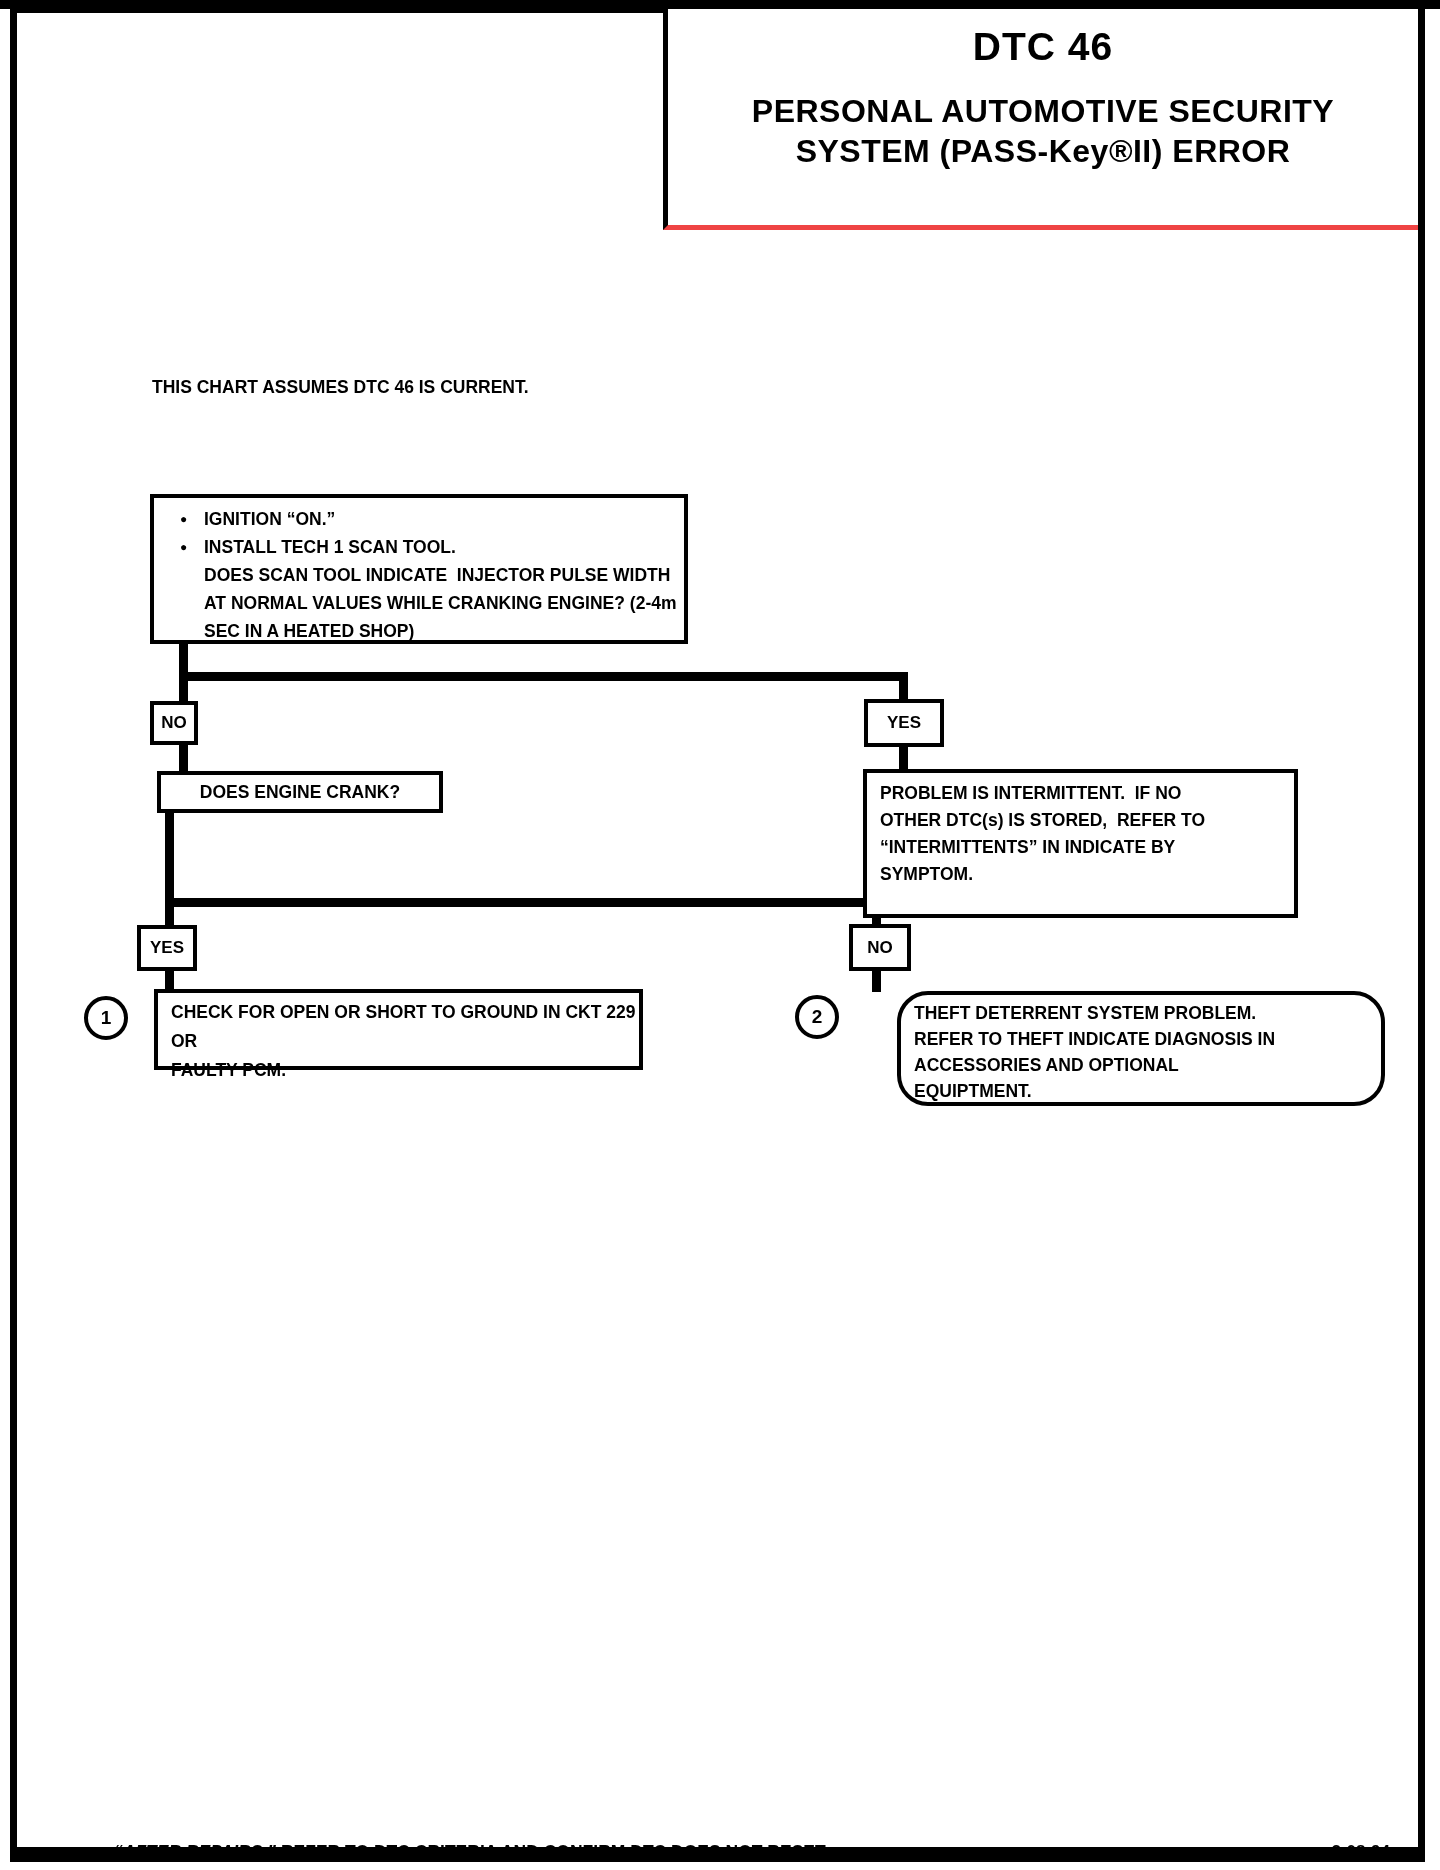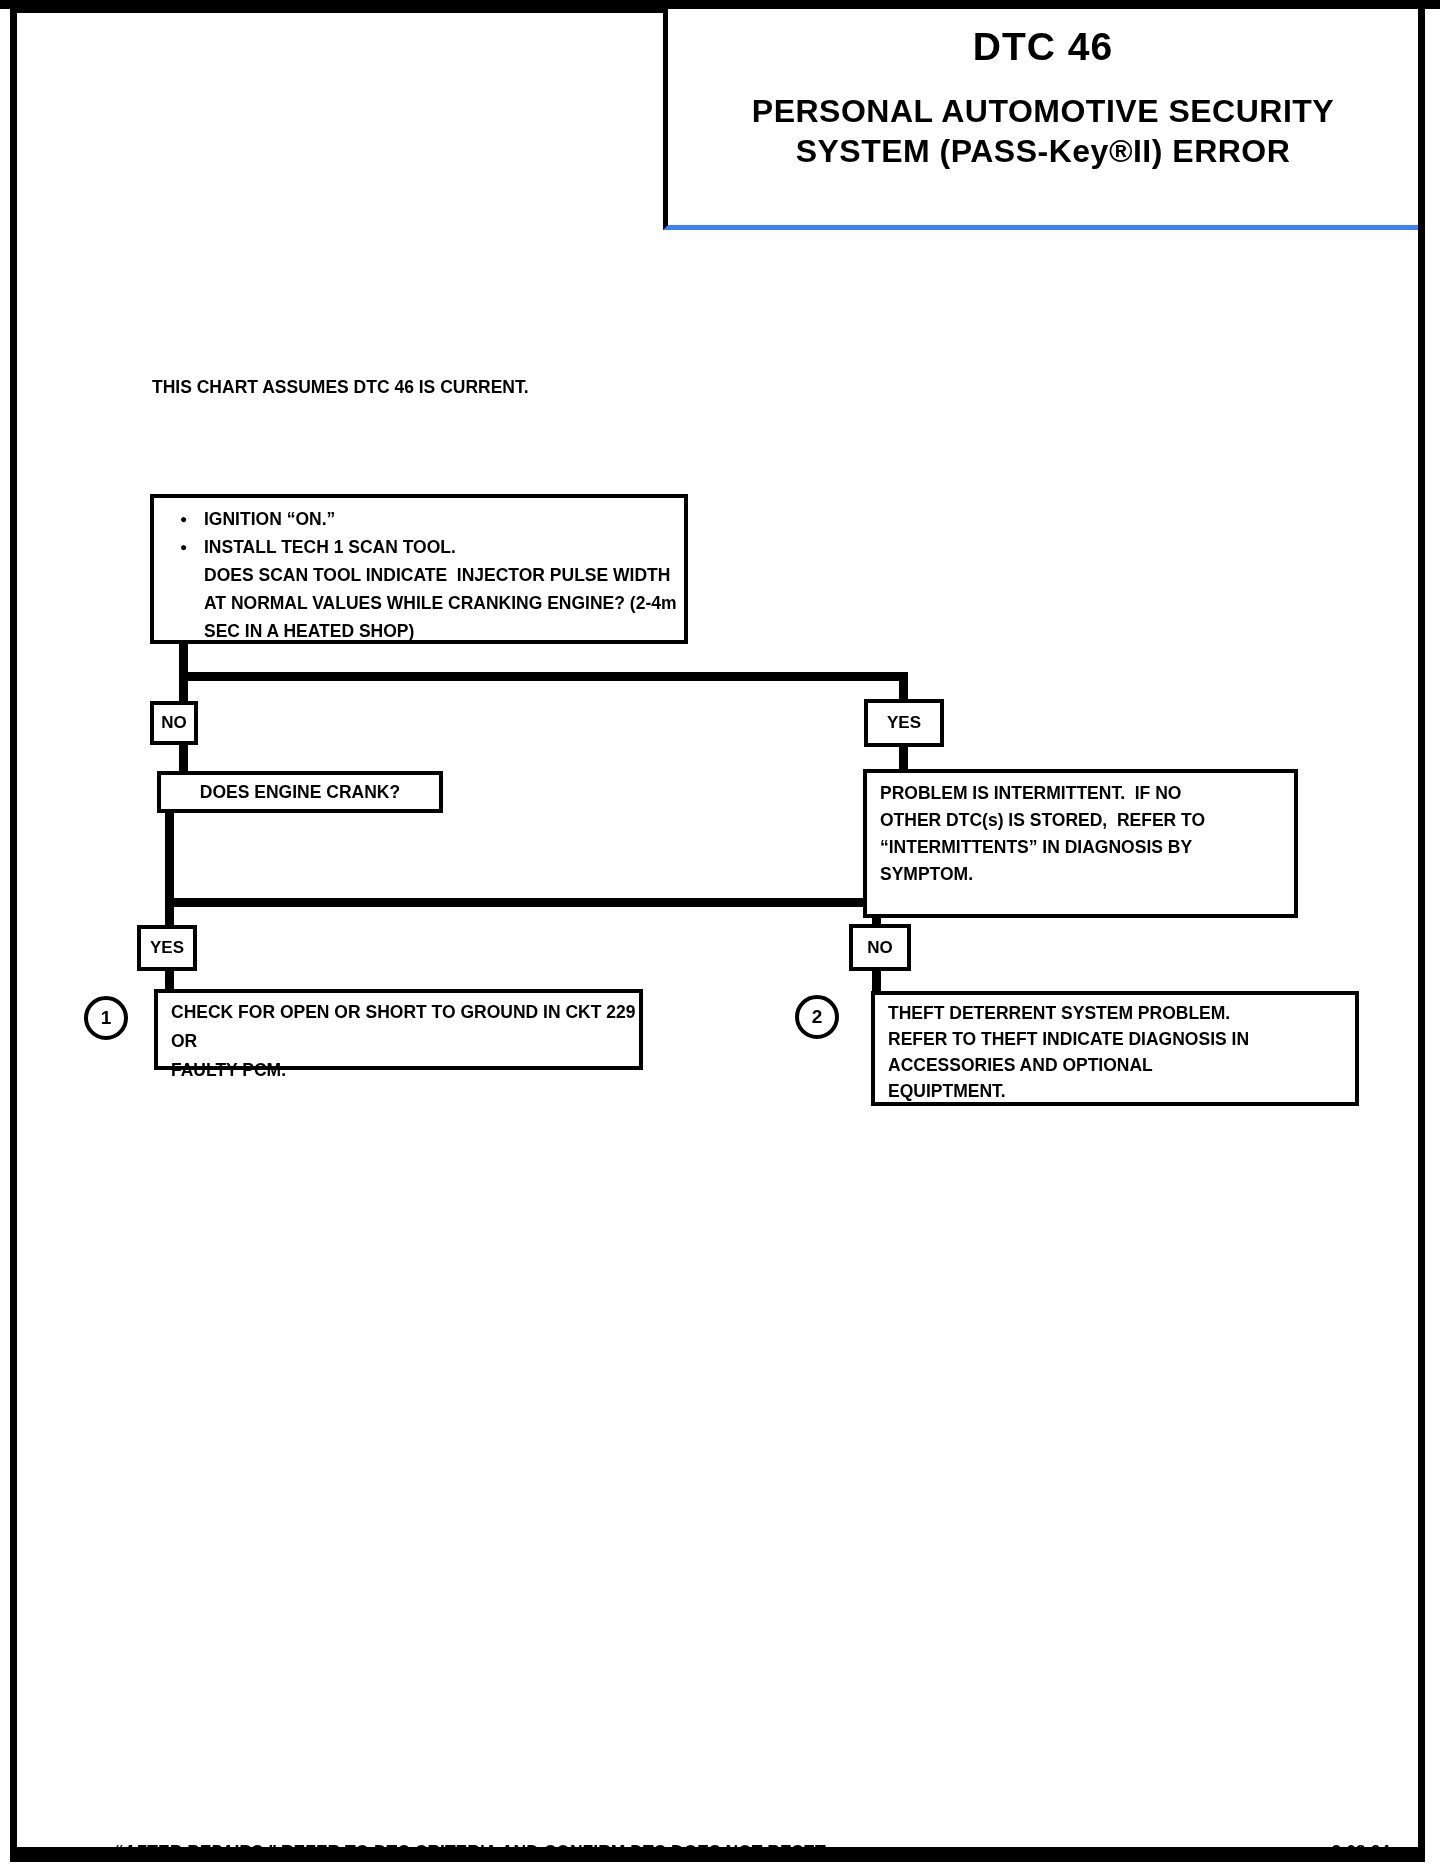--- a/index.html
+++ b/index.html
@@ -5,21 +5,21 @@
   html,body{margin:0;padding:0;background:#fff;}
   .page{position:relative;width:1440px;height:1870px;background:#fff;overflow:hidden;
         font-family:"Liberation Sans",sans-serif;font-weight:bold;color:#000;}
   .abs{position:absolute;}
   
   .topbar{left:0;top:0;width:1440px;height:9px;background:#000;z-index:3;}
   .frame{left:10px;top:6px;width:1415px;height:1856px;border:7px solid #000;
          border-bottom-width:15px;box-sizing:border-box;z-index:0;}
   
   .titlebox{left:663px;top:9px;width:755px;height:221px;border-left:5px solid #000;
-            border-bottom:5px solid #3b82f6;box-sizing:border-box;background:#fff;z-index:2;}
+            border-bottom:5px solid #ef4444;box-sizing:border-box;background:#fff;z-index:2;}
   .dtc{left:0;top:16px;width:100%;text-align:center;font-size:39px;letter-spacing:1px;}
   .sub1{left:0;top:84px;width:100%;text-align:center;font-size:32px;letter-spacing:.5px;white-space:pre;}
   .sub2{left:0;top:124px;width:100%;text-align:center;font-size:32px;letter-spacing:.5px;white-space:pre;}
   
   .note{left:152px;top:377px;font-size:18px;white-space:pre;}
   
   .fbox{border:4px solid #000;box-sizing:border-box;background:#fff;z-index:2;}
   .line{background:#000;z-index:1;}
   .txt{white-space:pre;font-size:17.5px;}
   
@@ -32,21 +32,21 @@
   .no1{left:150px;top:701px;width:48px;height:44px;}
   .yes1{left:864px;top:699px;width:80px;height:48px;}
   .yes2{left:137px;top:925px;width:60px;height:46px;}
   .no2{left:849px;top:924px;width:62px;height:47px;}
   
   .crank{left:157px;top:771px;width:286px;height:42px;display:flex;align-items:center;justify-content:center;}
   .interm{left:863px;top:769px;width:435px;height:149px;padding:7px 0 0 13px;}
   .interm div{line-height:27px;}
   .res1{left:154px;top:989px;width:489px;height:81px;padding:5px 0 0 13px;}
   .res1 div{line-height:29px;}
-  .res2{left:871px;top:991px;width:488px;height:115px;padding:5px 0 0 13px;}
+  .res2{left:897px;top:991px;width:488px;height:115px;padding:5px 0 0 13px;border-radius:31px;}
   .res2 div{line-height:26px;}
   
   .circ{width:44px;height:44px;border:4px solid #000;border-radius:50%;box-sizing:border-box;
         display:flex;align-items:center;justify-content:center;font-size:19px;background:#fff;z-index:2;}
   .c1{left:84px;top:996px;}
   .c2{left:795px;top:995px;}
   
   .v1{left:179px;top:639px;width:9px;height:135px;}
   .h1{left:179px;top:672px;width:729px;height:9px;}
   .vy1{left:899px;top:672px;width:9px;height:99px;}
@@ -104,21 +104,21 @@
   <div class="abs fbox lbl no1">NO</div>
   <div class="abs fbox lbl yes1">YES</div>
 
   <div class="abs fbox crank">
     <span class="txt">DOES ENGINE CRANK?</span>
   </div>
 
   <div class="abs fbox interm">
     <div class="txt">PROBLEM IS INTERMITTENT.  IF NO</div>
     <div class="txt">OTHER DTC(s) IS STORED,  REFER TO</div>
-    <div class="txt">“INTERMITTENTS” IN DIAGNOSIS BY</div>
+    <div class="txt">“INTERMITTENTS” IN INDICATE BY</div>
     <div class="txt">SYMPTOM.</div>
   </div>
 
   <div class="abs fbox lbl yes2">YES</div>
   <div class="abs fbox lbl no2">NO</div>
 
   <div class="abs circ c1">1</div>
   <div class="abs circ c2">2</div>
 
   <div class="abs fbox res1">

